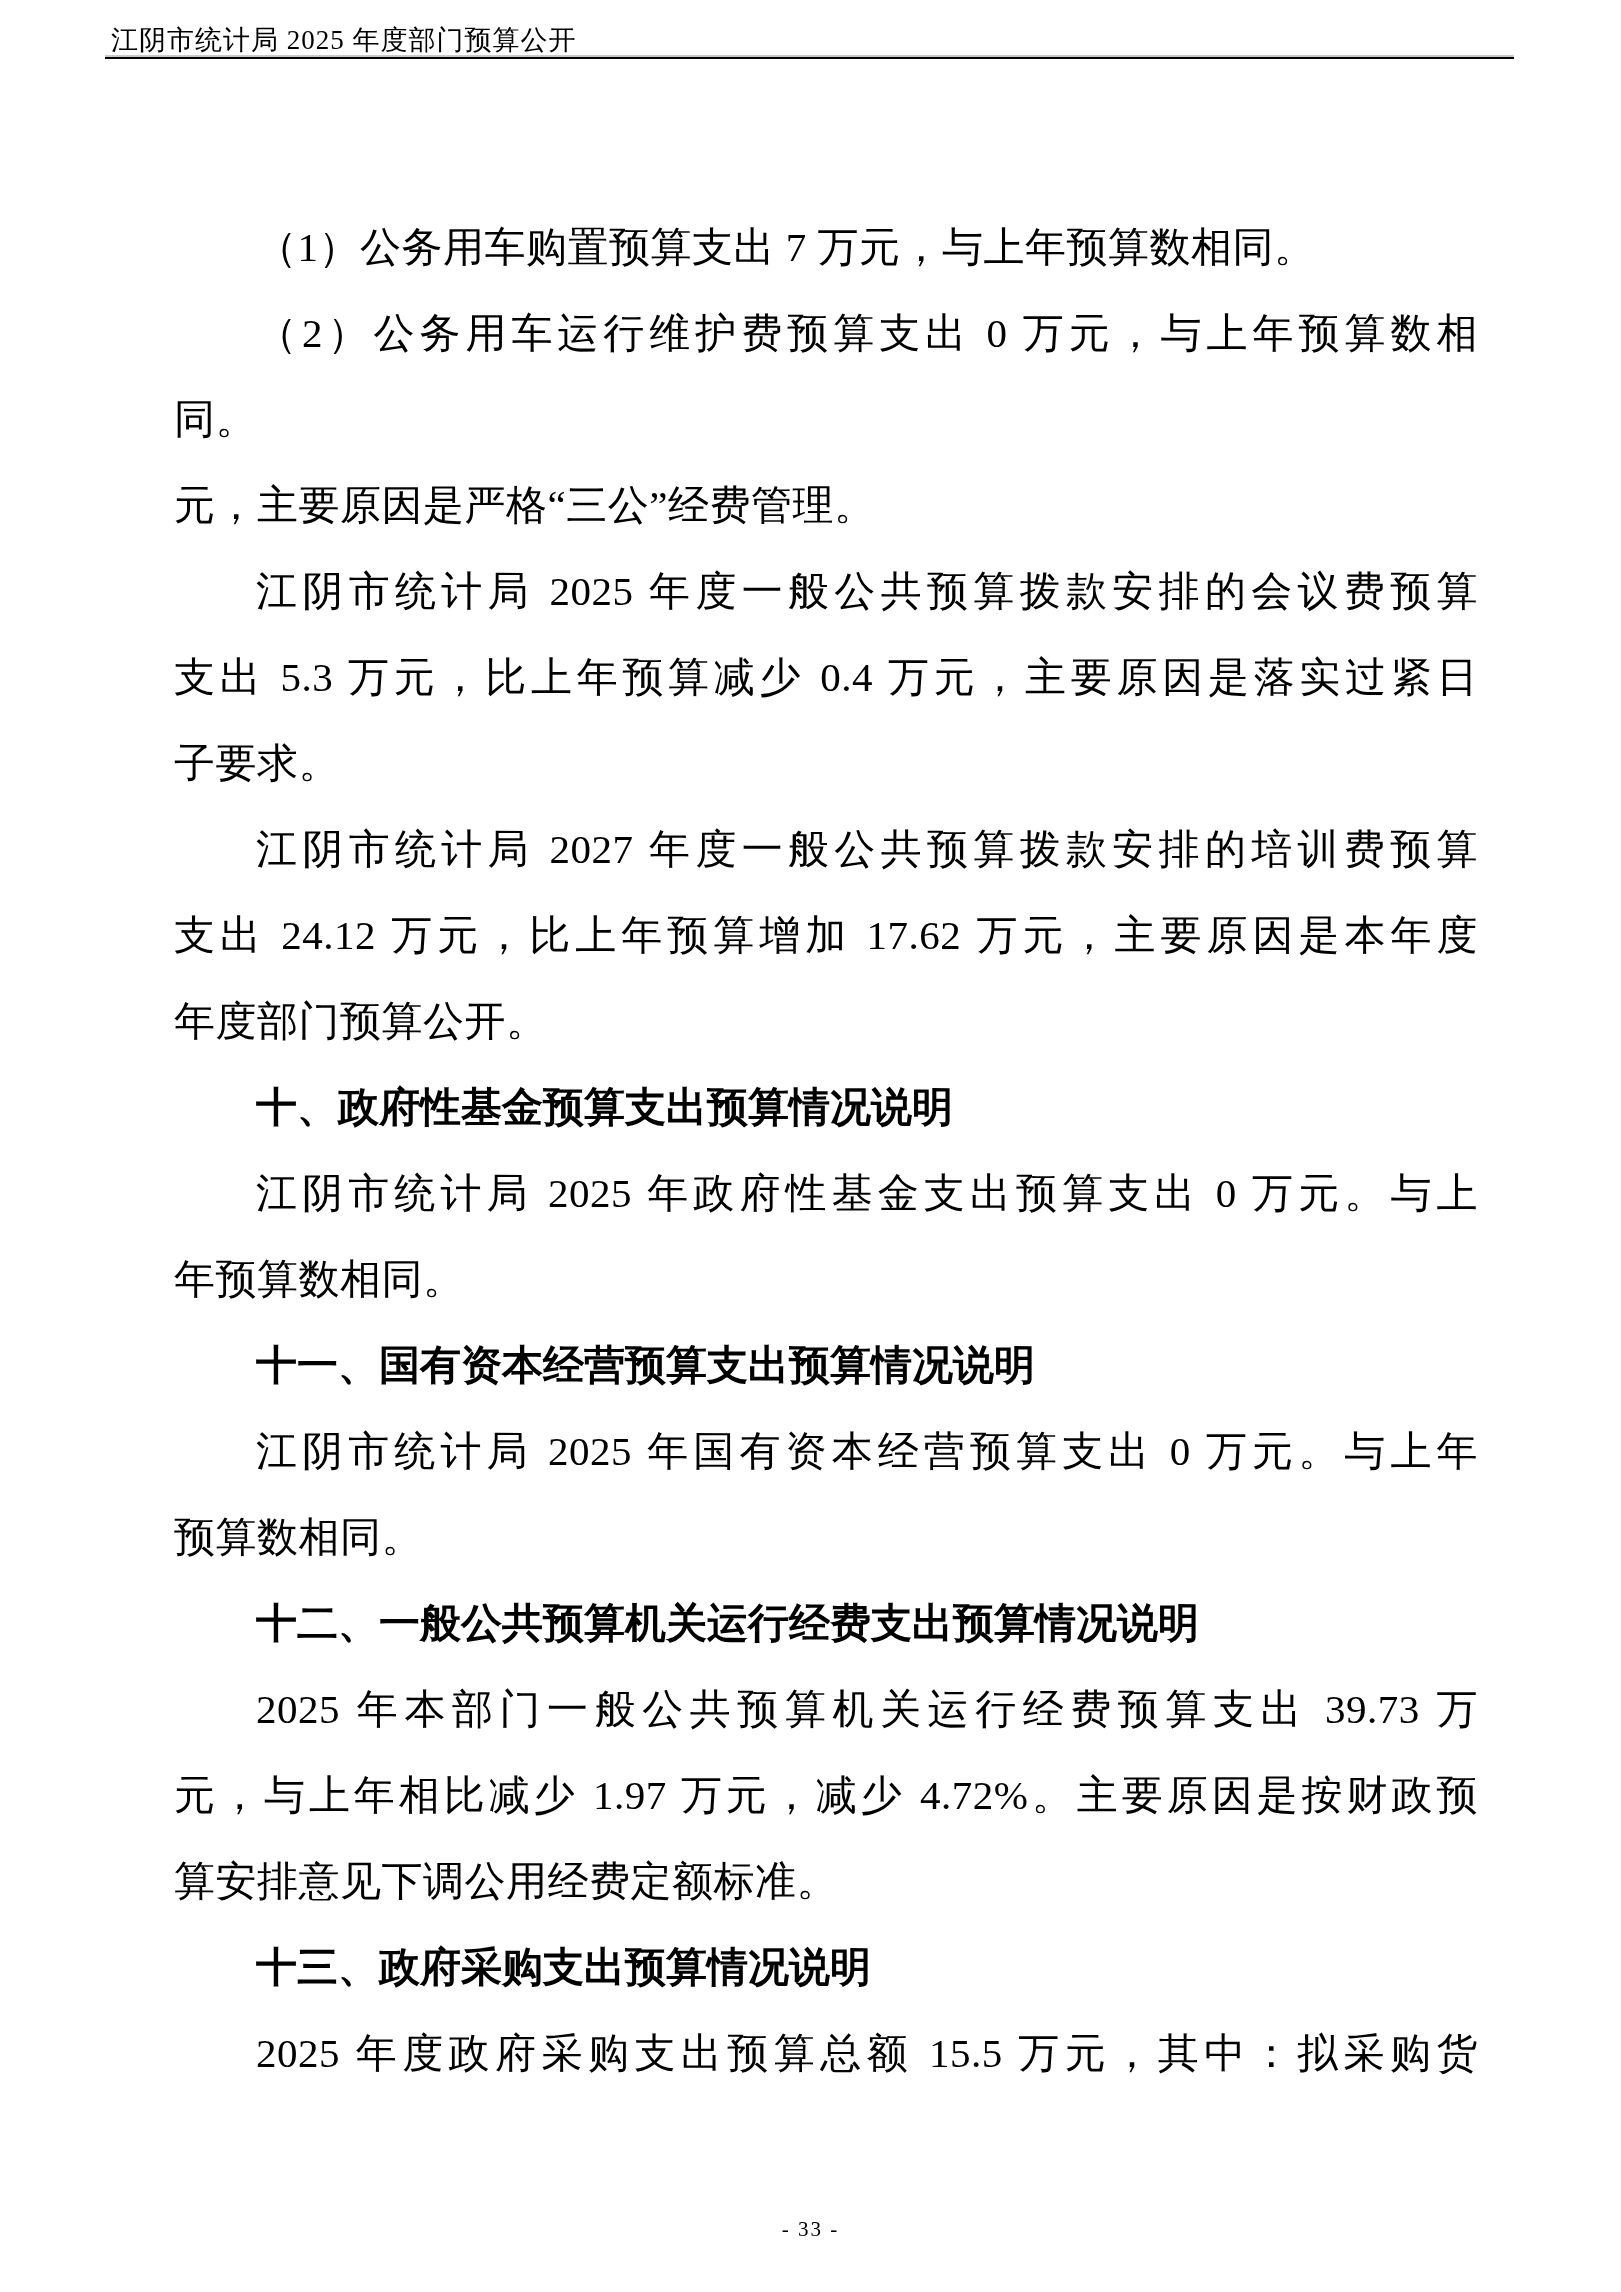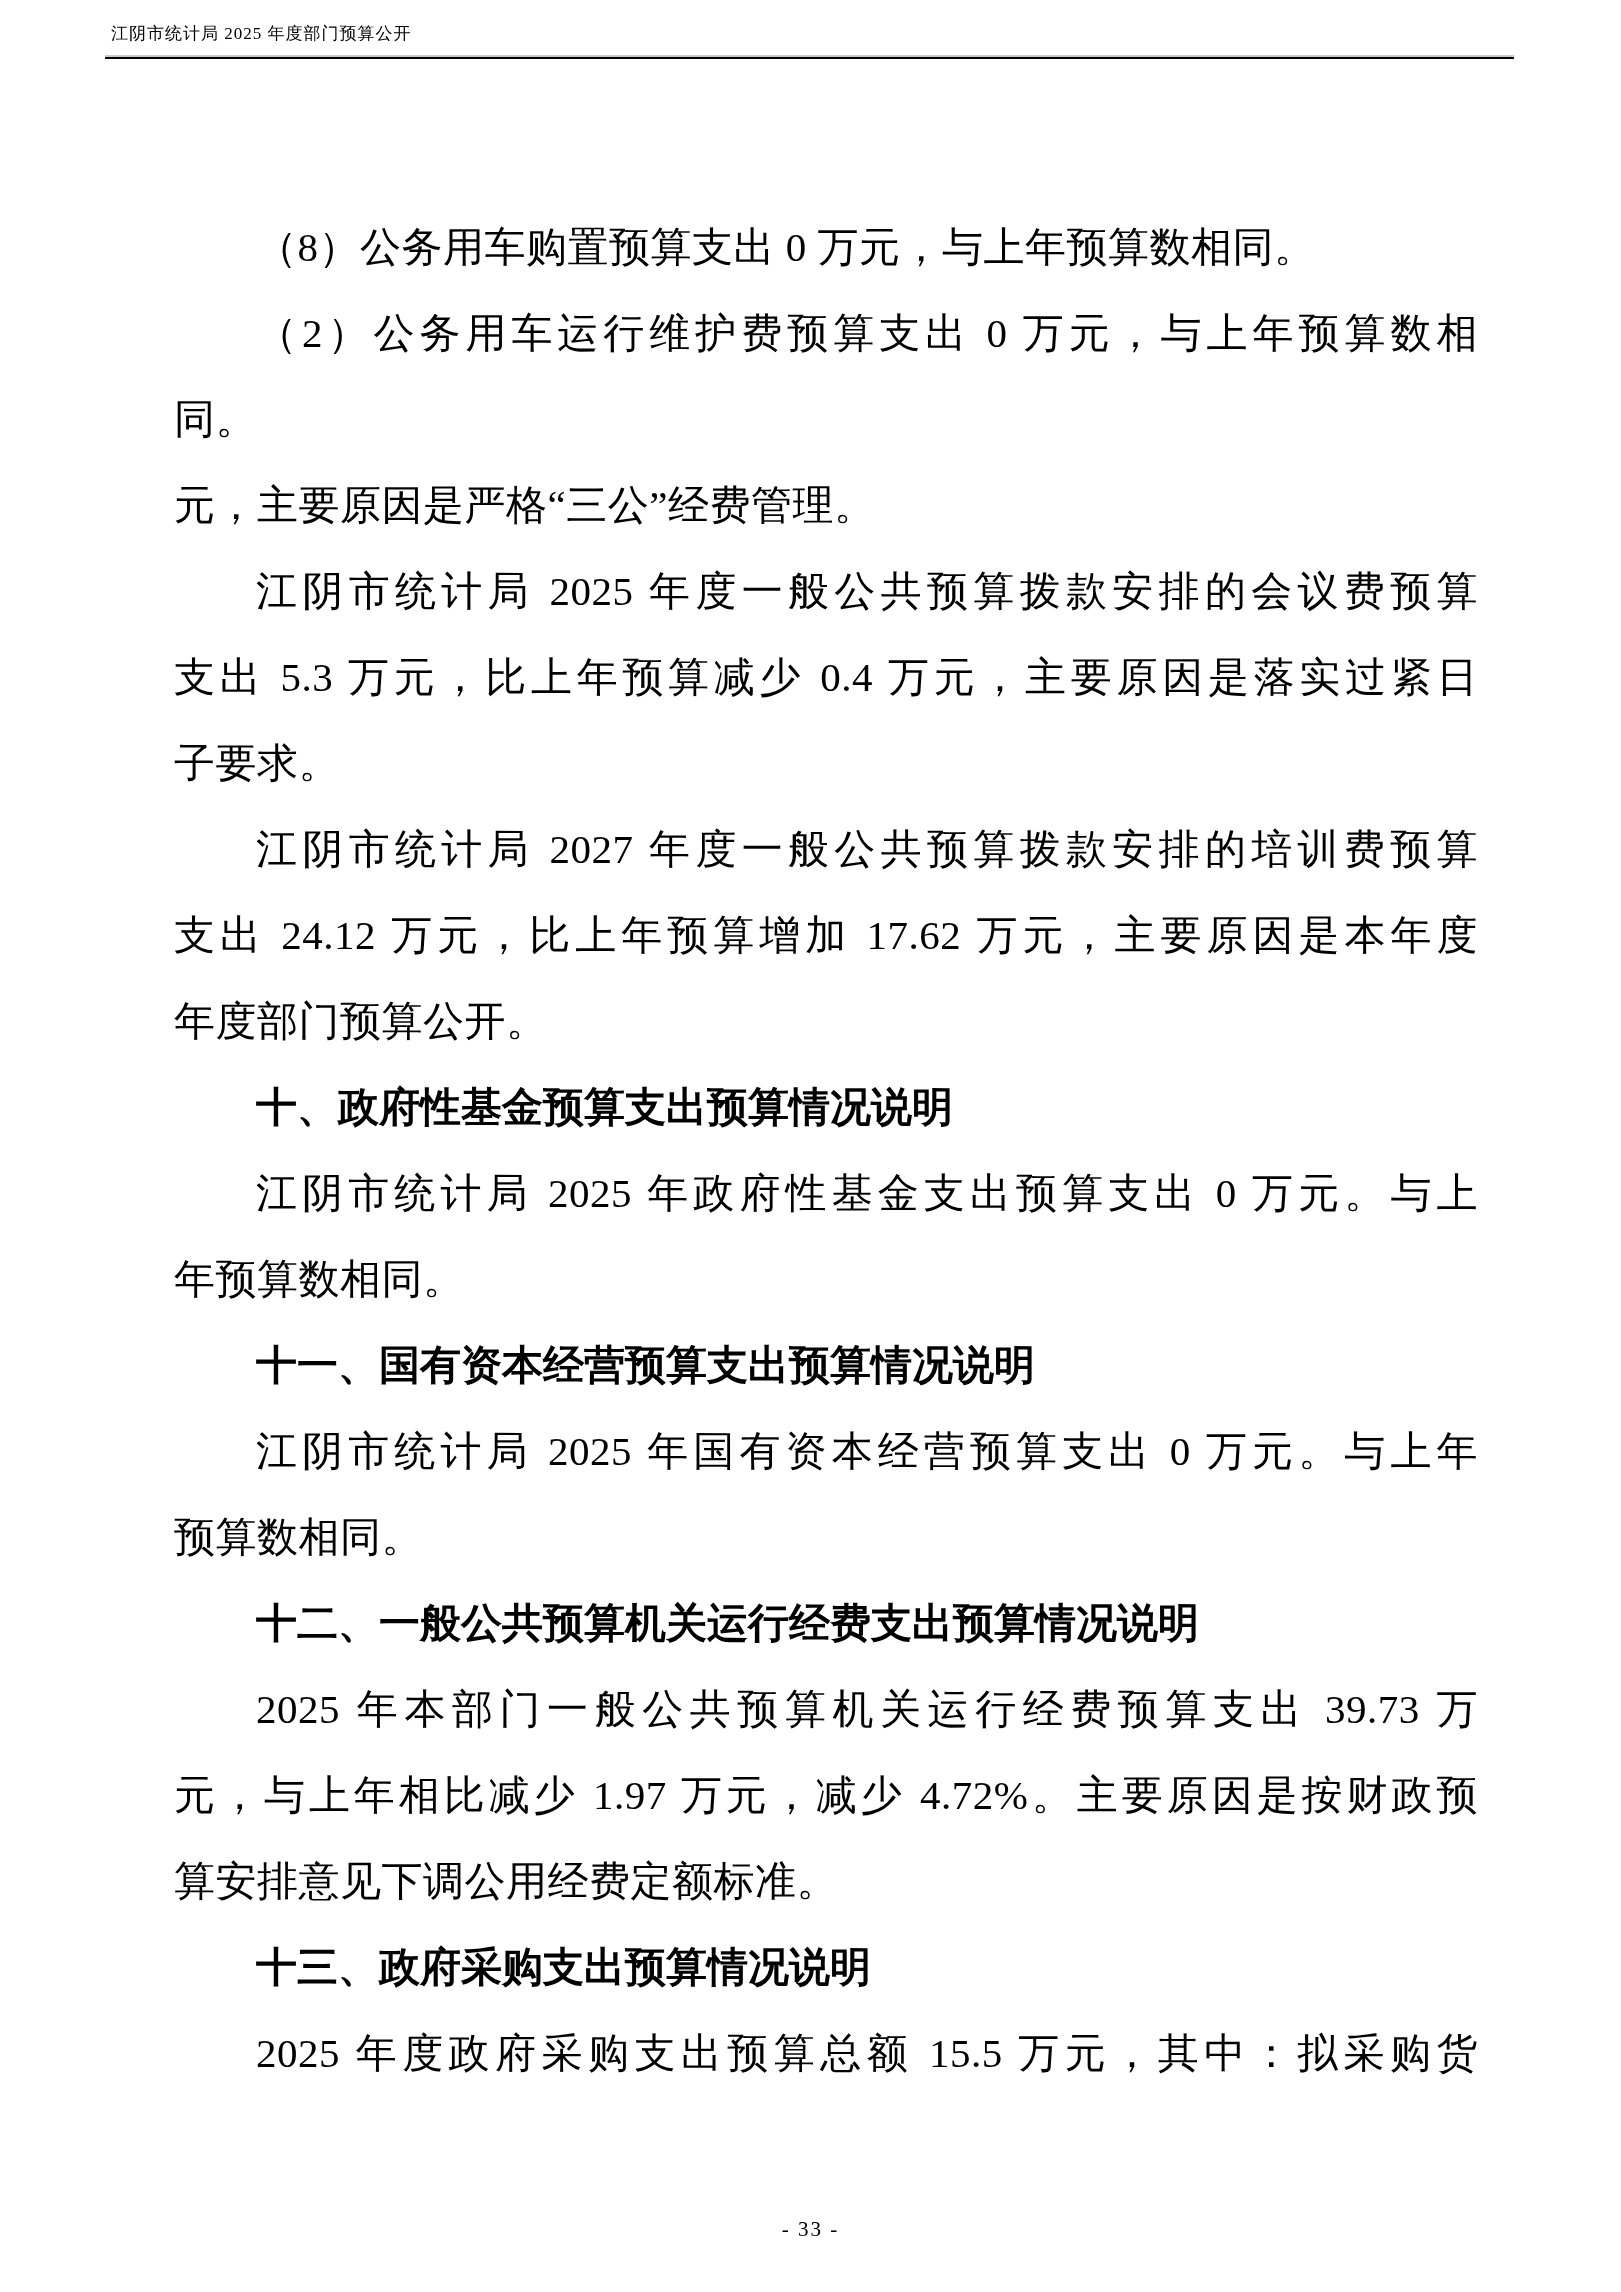--- a/index.html
+++ b/index.html
@@ -12,21 +12,21 @@
     width: 1621px;
     height: 2293px;
     color: #000000;
     font-family: "Liberation Serif", "DejaVu Serif", serif;
     overflow: hidden;
   }
   .page-header-title {
     position: absolute;
     left: 111px;
     top: 21.6px;
-    font-size: 17px;
+    font-size: 27px;
     letter-spacing: 1px;
     white-space: nowrap;
   }
   .page-header-rule {
     position: absolute;
     left: 105px;
     top: 57px;
     width: 1409px;
     height: 2px;
     background: #000000;
@@ -68,21 +68,21 @@
 </style>
 </head>
 <body>
 
 <header>
   <div class="page-header-title">江阴市统计局 2025 年度部门预算公开</div>
   <div class="page-header-rule"></div>
 </header>
 
 <main class="body-text">
-  <div class="line indent">（8）公务用车购置预算支出 0 万元，与上年预算数相同。</div>
+  <div class="line indent">（1）公务用车购置预算支出 7 万元，与上年预算数相同。</div>
   <div class="line indent justify">（2）公务用车运行维护费预算支出 0 万元，与上年预算数相</div>
   <div class="line">同。</div>
   <div class="line">元，主要原因是严格“三公”经费管理。</div>
   <div class="line indent justify">江阴市统计局 2025 年度一般公共预算拨款安排的会议费预算</div>
   <div class="line justify">支出 5.3 万元，比上年预算减少 0.4 万元，主要原因是落实过紧日</div>
   <div class="line">子要求。</div>
   <div class="line indent justify">江阴市统计局 2027 年度一般公共预算拨款安排的培训费预算</div>
   <div class="line justify">支出 24.12 万元，比上年预算增加 17.62 万元，主要原因是本年度</div>
   <div class="line">年度部门预算公开。</div>
   <div class="line heading indent">十、政府性基金预算支出预算情况说明</div>

